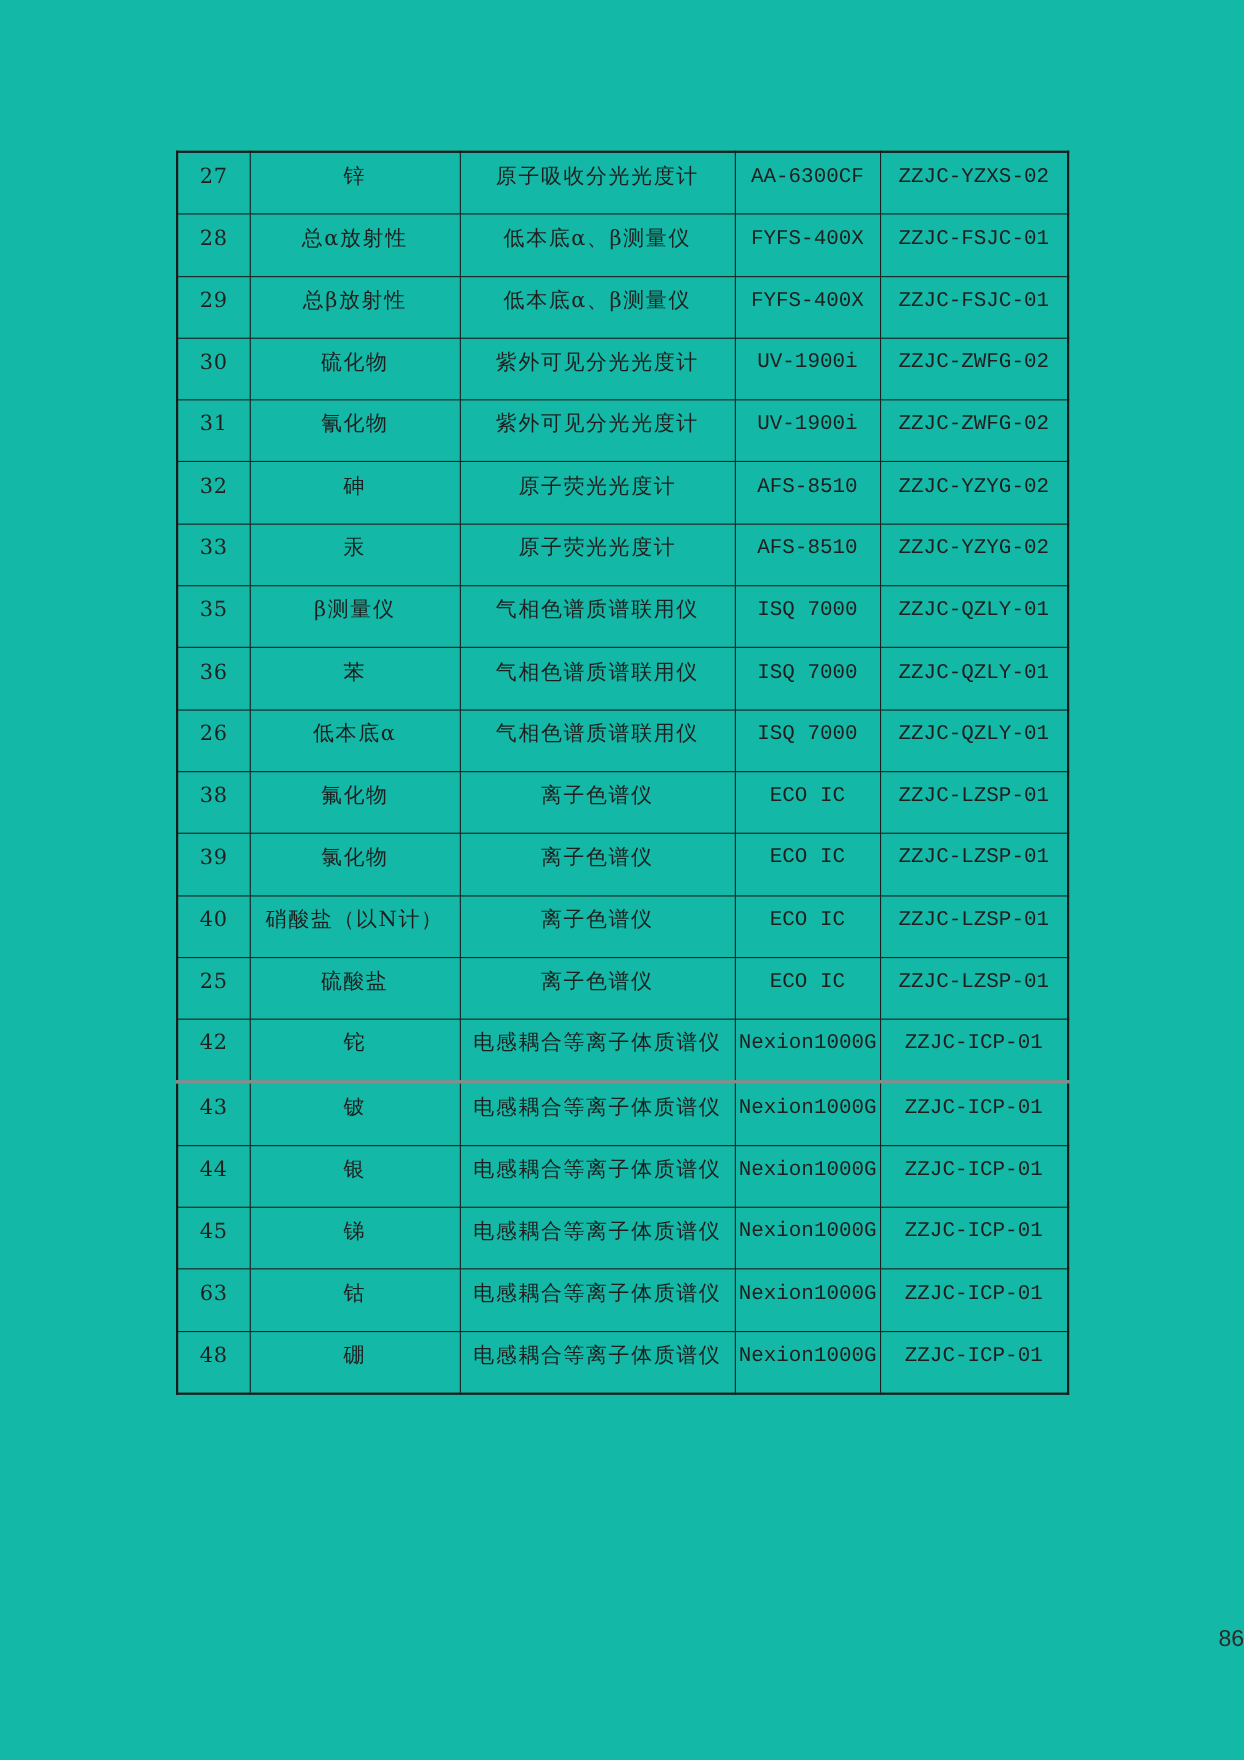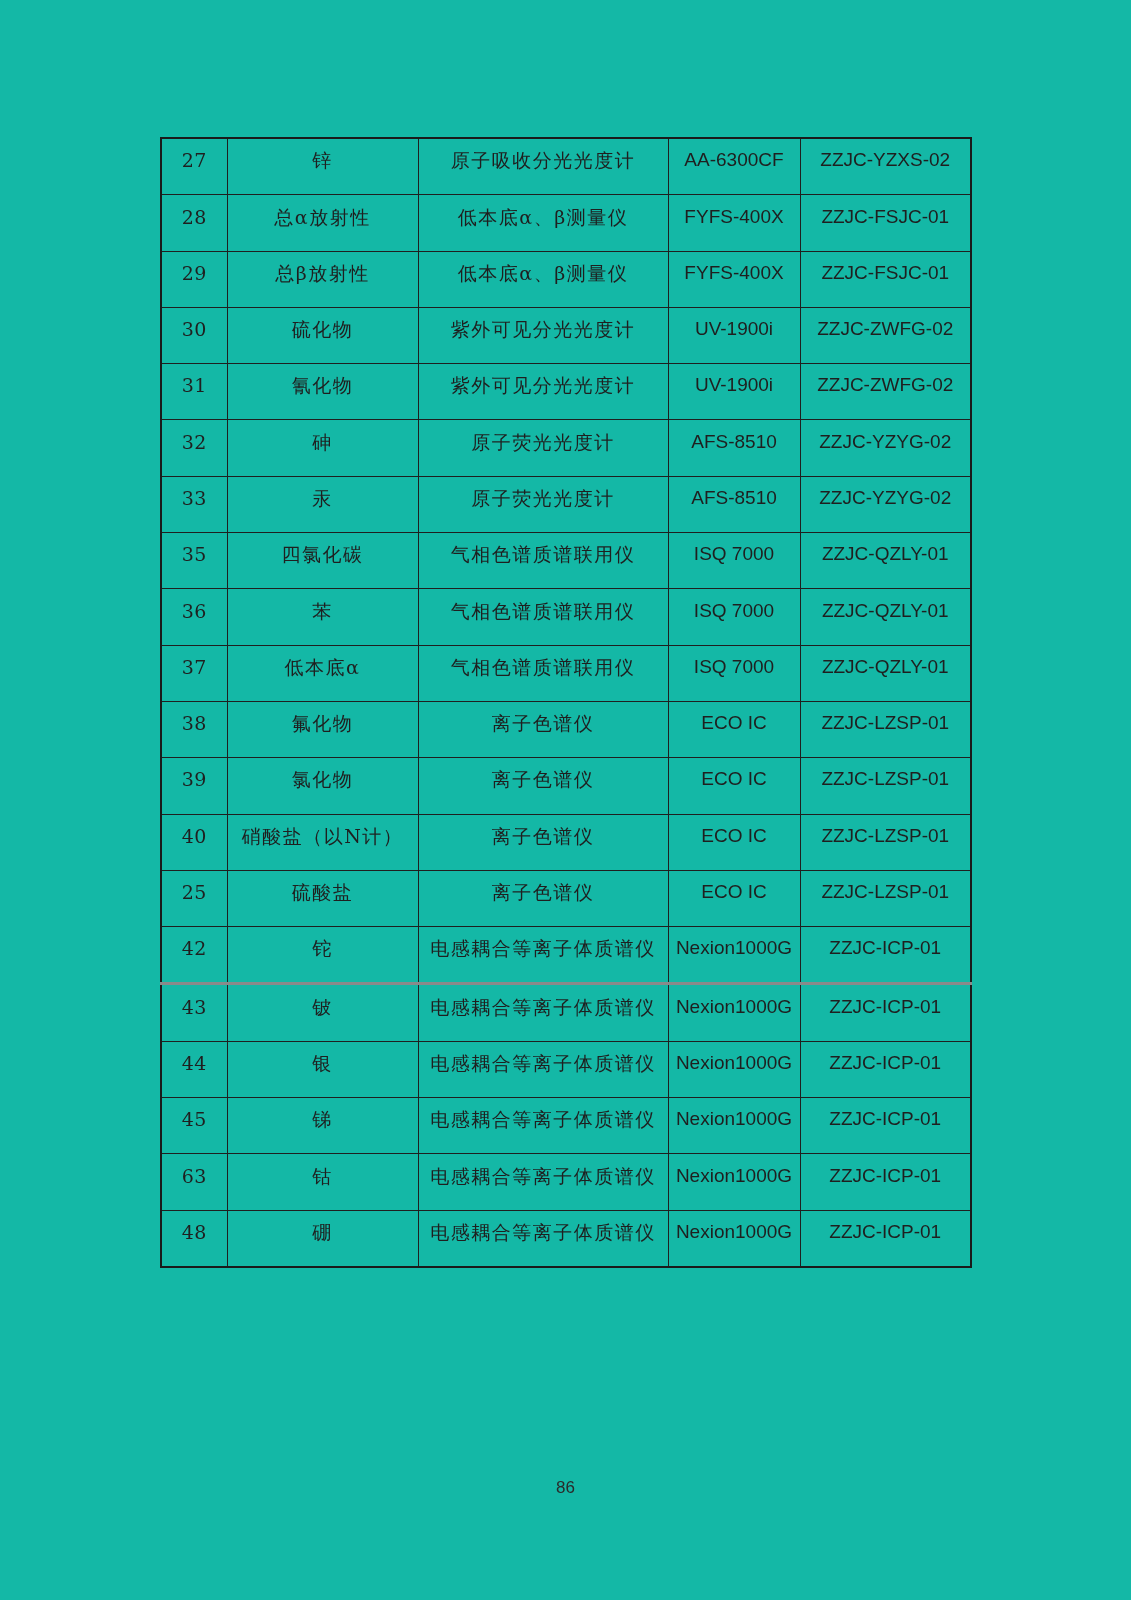--- a/index.html
+++ b/index.html
@@ -38,36 +38,36 @@
   td.c-index {
     font-family: "DejaVu Serif", serif;
     padding-bottom: 6px;
     letter-spacing: 0.5px;
   }
   td.cjk {
     font-family: "DejaVu Serif", serif;
     letter-spacing: 1.5px;
   }
   td.latin {
-    font-family: Liberation Sans, sans-serif;
+    font-family: Liberation Mono, monospace;
     letter-spacing: 0;
     font-size: 19px;
     margin-top: 42px;
   }
   tr.thick-top td {
     border-top: 3px solid #8a8a8a;
   }
   .page-number {
     position: absolute;
     left: 0;
     top: 1478px;
     width: 1131px;
-    text-align: center;
+    text-align: right;
     font-family: "Liberation Sans", sans-serif;
-    font-size: 17px;
+    font-size: 21px;
     color: #2a2a2a;
   }
 </style>
 </head>
 <body>
 
 <div class="page">
 
   <table class="equipment">
     <colgroup>
@@ -122,34 +122,34 @@
         </tr>
         <tr>
           <td class="c-index">33</td>
           <td class="cjk">汞</td>
           <td class="cjk">原子荧光光度计</td>
           <td class="latin">AFS-8510</td>
           <td class="latin">ZZJC-YZYG-02</td>
         </tr>
         <tr>
           <td class="c-index">35</td>
-          <td class="cjk">四氯化碳</td>
+          <td class="cjk">β测量仪</td>
           <td class="cjk">气相色谱质谱联用仪</td>
           <td class="latin">ISQ 7000</td>
           <td class="latin">ZZJC-QZLY-01</td>
         </tr>
         <tr>
           <td class="c-index">36</td>
           <td class="cjk">苯</td>
           <td class="cjk">气相色谱质谱联用仪</td>
           <td class="latin">ISQ 7000</td>
           <td class="latin">ZZJC-QZLY-01</td>
         </tr>
         <tr>
-          <td class="c-index">37</td>
+          <td class="c-index">26</td>
           <td class="cjk">低本底α</td>
           <td class="cjk">气相色谱质谱联用仪</td>
           <td class="latin">ISQ 7000</td>
           <td class="latin">ZZJC-QZLY-01</td>
         </tr>
         <tr>
           <td class="c-index">38</td>
           <td class="cjk">氟化物</td>
           <td class="cjk">离子色谱仪</td>
           <td class="latin">ECO IC</td>

